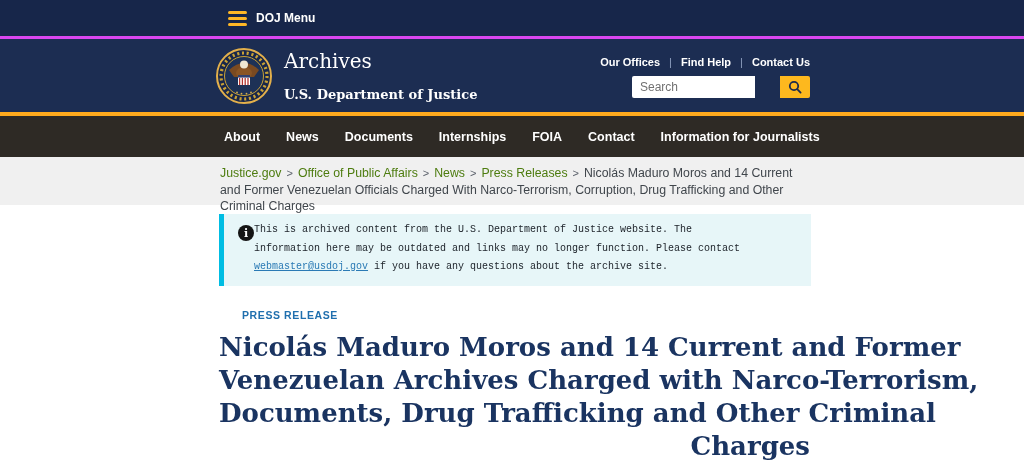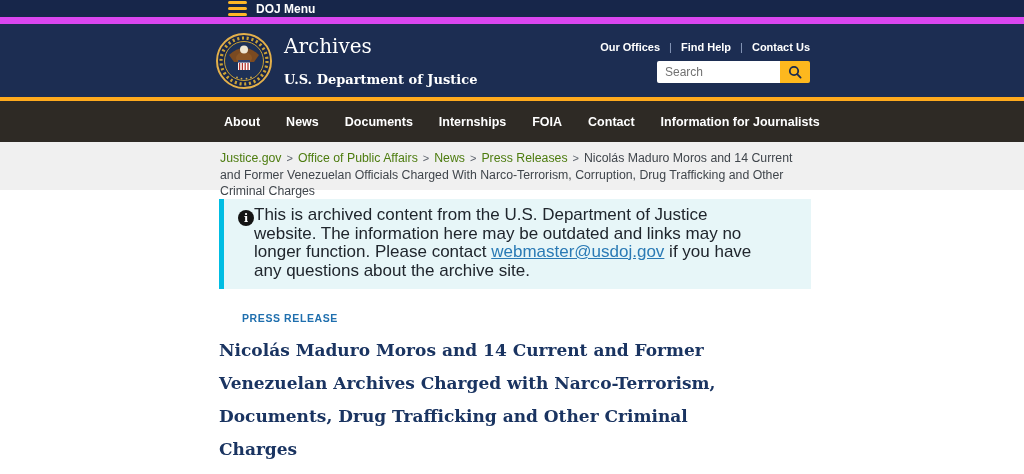--- a/index.html
+++ b/index.html
@@ -5,39 +5,39 @@
   * { box-sizing: border-box; }
   html, body { margin: 0; padding: 0; }
   body {
     width: 1024px; height: 474px; overflow: hidden;
     background: #ffffff;
     font-family: "Liberation Sans", sans-serif;
   }
   .container { width: 596px; margin: 0 auto; }
 
   
-  .topbar { height: 24px; background: #17264a; border-bottom: 7px solid #d946ef; }
+  .topbar { height: 39px; background: #17264a; border-bottom: 3px solid #d946ef; }
   .topbar .container { height: 100%; display: flex; align-items: center; padding-left: 14px; }
   .menu-btn { display: flex; align-items: center; gap: 9px; cursor: pointer; }
   .hamburger { display: flex; flex-direction: column; gap: 3px; }
   .hamburger span { display: block; width: 19px; height: 3px; background: #ffb726; border-radius: 2px; }
   .menu-label { color: #ffffff; font-size: 12px; font-weight: bold; }
 
   
   .site-header { height: 77px; background: #1c2d52; border-bottom: 4px solid #ffaa1d; }
   .site-header .container { height: 100%; display: flex; align-items: center; justify-content: space-between; padding-left: 2px; }
   .brand { display: flex; align-items: center; gap: 12px; justify-content: center; }
   .brand-text { color: #fff; font-family: "DejaVu Serif", serif; }
   .site-title { font-size: 20px; font-weight: 400; line-height: 22px; }
   .site-subtitle { font-size: 13px; font-weight: bold; margin-top: 15px; }
   .header-right { display: flex; flex-direction: column; align-items: flex-end; gap: 8px; padding-top: 2px; }
   .util-links { display: flex; align-items: center; gap: 9px; }
   .util-links a { color: #fff; font-size: 11px; font-weight: bold; text-decoration: none; }
   .util-sep { color: #8fa0c0; font-size: 11px; }
-  .search-form { display: flex; }
+  .search-form { display: flex; gap: 25px; }
   .search-input { width: 123px; height: 22px; border: none; padding: 0 8px; font-size: 12px; color: #333; outline: none; border-radius: 2px 0 0 2px; }
   .search-input::placeholder { color: #717171; }
   .search-btn { width: 30px; height: 22px; background: #fdb81e; border: none; display: flex; align-items: center; justify-content: center; cursor: pointer; border-radius: 0 2px 2px 0; padding: 0; }
 
   
   .main-nav { height: 41px; background: #2e2a25; }
   .main-nav .container { height: 100%; display: flex; align-items: center; gap: 26px; padding-left: 10px; }
   .main-nav a { color: #fff; font-size: 12.5px; font-weight: bold; text-decoration: none; white-space: nowrap; }
 
   
@@ -46,26 +46,26 @@
   .breadcrumb { font-size: 12.3px; line-height: 16.5px; color: #40464c; width: 588px; }
   .breadcrumb a { color: #4d7c0f; text-decoration: none; margin-top: 24px; }
   .bc-sep { color: #5b616b; margin: 0 5px; font-size: 11px; }
 
   
   .content .container { padding-left: 5px; }
   .notice { margin-top: 9px; width: 592px; background: #e7f6f8; border-left: 5px solid #00bde3; padding: 7px 16px 9px 14px; display: flex; }
   .notice-icon { flex-shrink: 0; width: 16px; height: 16px; border-radius: 50%; background: #141414; color: #fff;
     font-size: 11px; font-weight: bold; font-family: "DejaVu Serif", serif;
     display: flex; align-items: center; justify-content: center; margin-top: 4px; }
-  .notice-body { margin-left: 34px; font-size: 17px; line-height: 18.5px; color: #20262d; width: 508px; }
+  .notice-body { margin-left: 34px; font-size: 10px; line-height: 18.5px; color: #20262d; width: 508px; font-family: Liberation Mono, monospace; }
   .notice-body a { color: #2a7ab5; text-decoration: underline; }
 
   .kicker { margin-top: 23px; color: #1f6fae; font-size: 10.5px; font-weight: bold; letter-spacing: 0.6px; padding-left: 23px; }
   h1.page-title { margin: 10px 0 0 0; font-family: "DejaVu Serif", serif; font-weight: 700;
-    font-size: 17px; line-height: 33px; color: #1a3461; }
+    font-size: 26px; line-height: 33px; color: #1a3461; text-align: right; }
   h1.page-title span { display: block; white-space: nowrap; }
   .gold-divider { margin-top: 12px; width: 33px; }
   .gold-divider .l1 { height: 2px; background: #f9a222; }
   .gold-divider .l2 { height: 2px; background: #fcc04c; margin-top: 2px; }
 </style>
 </head>
 <body>
 
 <div class="topbar">
   <div class="container">

